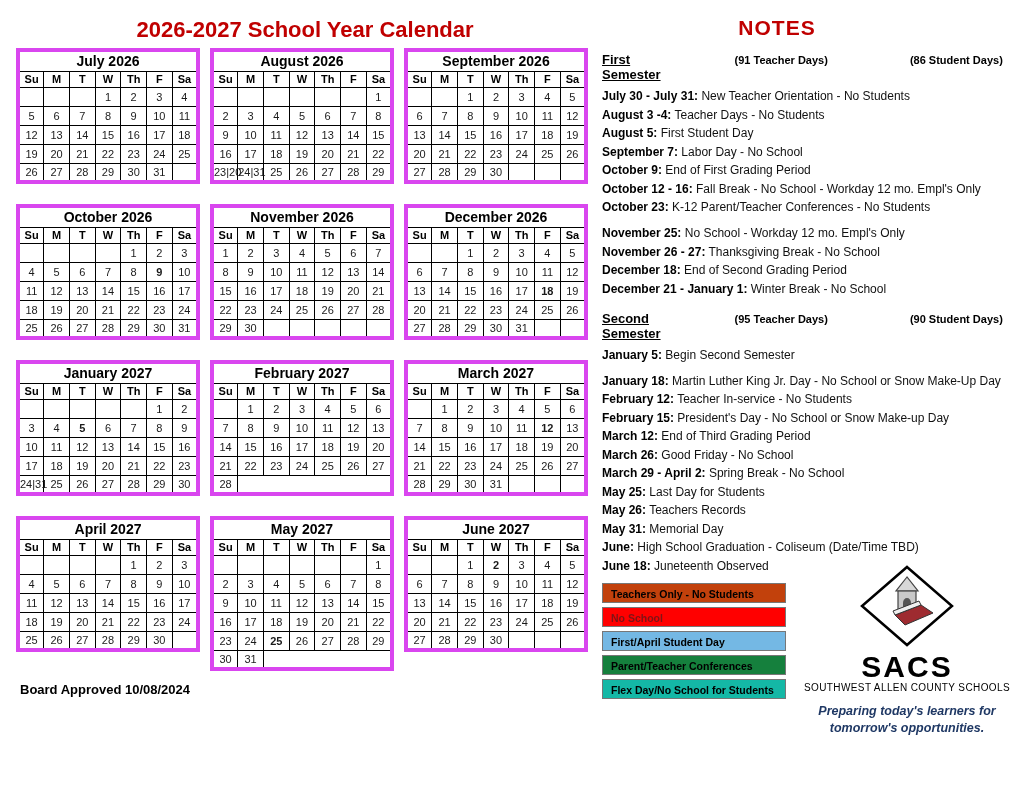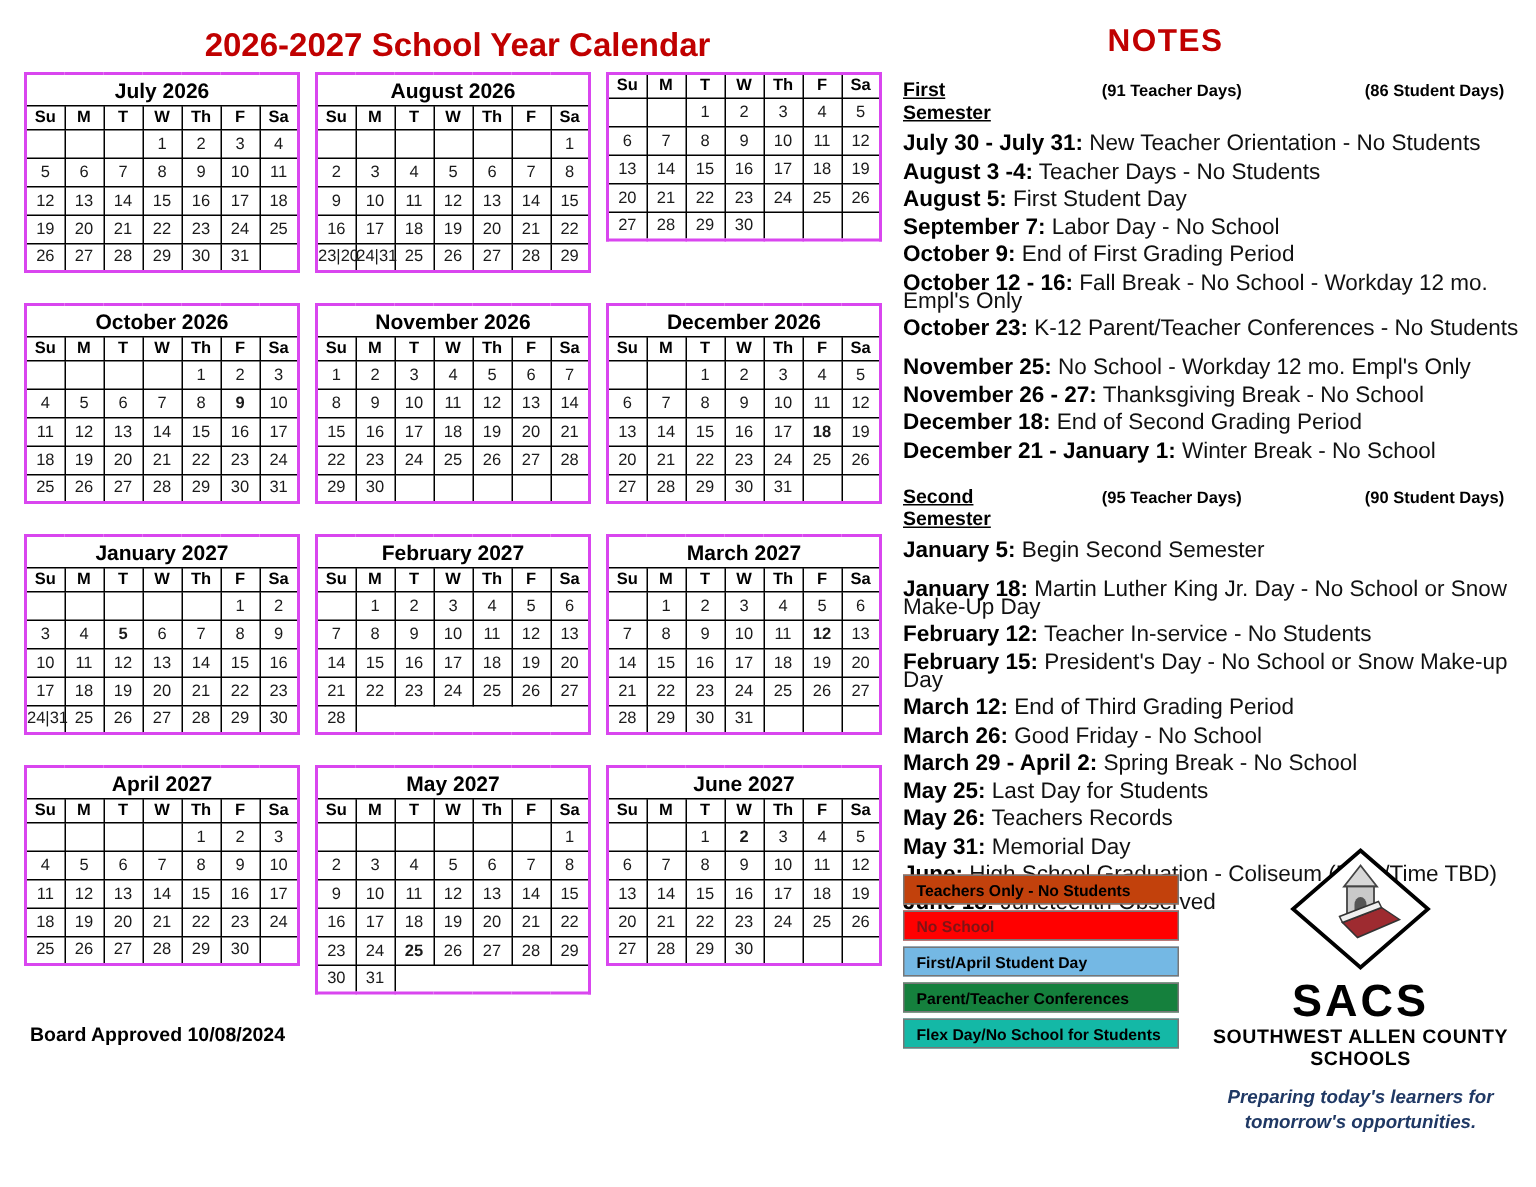--- a/index.html
+++ b/index.html
@@ -14,21 +14,21 @@
   #left-col { position:absolute; left:16px; top:18px; width:578px; }
   #page-title {
     text-align:center; color:var(--title-red); font-size:22px; font-weight:bold;
     letter-spacing:0px; margin-bottom:6px; line-height:24px;
   }
   #months-grid {
     display:grid; grid-template-columns:repeat(3,184px);
     column-gap:10px; row-gap:20px; align-items:start;
   }
   table.month {
-    width:184px; border-collapse:collapse; border:2px solid #d946ef; background:#fff;
+    width:184px; border-collapse:collapse; border:4px solid #d946ef; background:#fff;
     table-layout:fixed;
   }
   table.month th, table.month td { border:1px solid #000; text-align:center; padding:0; }
   th.mname { font-size:14px; font-weight:bold; height:21px; background:#fff; }
   th.dow   { font-size:11px; font-weight:bold; height:16px; background:#fff; }
   table.month td { font-size:11px; height:19px; background:#fff; color:#1a1a1a; }
   td.c-gray   { background:var(--cell-gray); }
   td.c-red    { background:var(--cell-red); }
   td.c-yellow { background:var(--cell-yellow); }
   td.c-blue   { background:var(--cell-blue); }
@@ -39,36 +39,36 @@
 
   
   #right-col { position:absolute; left:602px; top:16px; width:414px; }
   #notes-title {
     text-align:center; color:var(--title-red); font-size:21px; font-weight:bold;
     letter-spacing:1px; margin-bottom:12px; width:350px;
   }
   .sem { display:flex; align-items:baseline; margin:4px 0 8px 0; }
   .sem-t { font-size:13px; font-weight:bold; text-decoration:underline; margin-right:34px; }
   .sem-c { font-size:11px; font-weight:bold; margin-right:42px; white-space:nowrap;margin-left:40px; }
-  .note { font-size:15px; color:#111; margin-bottom:6.5px; line-height:12px; }
+  .note { font-size:12px; color:#111; margin-bottom:6.5px; line-height:12px; }
   .note b { color:#000; }
   .note.gap { margin-top:14px; }
   .sem.second { margin-top:16px; }
 
   
   #legend { position:absolute; left:602px; top:583px; width:184px; }
   .lg-bar {
     height:20px; line-height:20px; margin-bottom:4px; border:1px solid #777;
     font-size:10.5px; font-weight:bold; padding-left:8px; white-space:nowrap;
   }
 
   
   #logo-block { position:absolute; left:802px; top:565px; width:210px; text-align:center; }
   #logo-acronym { font-size:30px; font-weight:bold; letter-spacing:2px; line-height:28px; margin-top:2px; color:#000; }
-  #logo-org { font-size:13px; font-weight:bold; letter-spacing:0.4px; color:#000; margin-top:1px; }
+  #logo-org { font-size:10px; font-weight:normal; letter-spacing:0.4px; color:#000; margin-top:1px; }
   #tagline { margin-top:10px; color:var(--tagline-navy); font-size:12.5px; font-weight:bold; font-style:italic; line-height:17px; }
 
   
   #board-approved { position:absolute; left:20px; top:682px; font-size:13px; font-weight:bold; color:#000; }
 </style>
 </head>
 <body>
 
 <div id="page">
 
@@ -192,20 +192,23 @@
               <td class="">25</td>
               <td class="">26</td>
               <td class="">27</td>
               <td class="">28</td>
               <td class="c-gray">29</td>
             </tr>
           </tbody>
         </table>
         <table class="month">
           <tbody>
+            <tr>
+              <th class="mname" colspan="7">September 2026</th>
+            </tr>
             <tr>
               <th class="dow">Su</th>
               <th class="dow">M</th>
               <th class="dow">T</th>
               <th class="dow">W</th>
               <th class="dow">Th</th>
               <th class="dow">F</th>
               <th class="dow">Sa</th>
             </tr>
             <tr>

